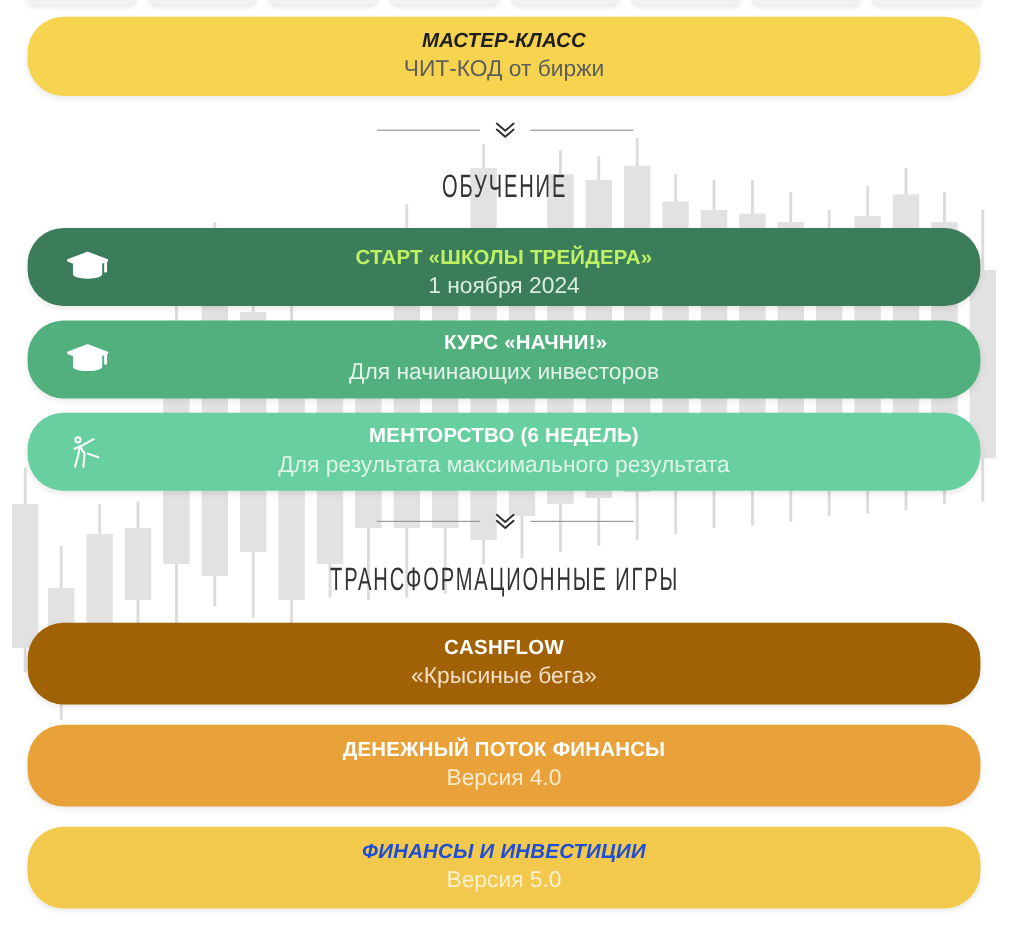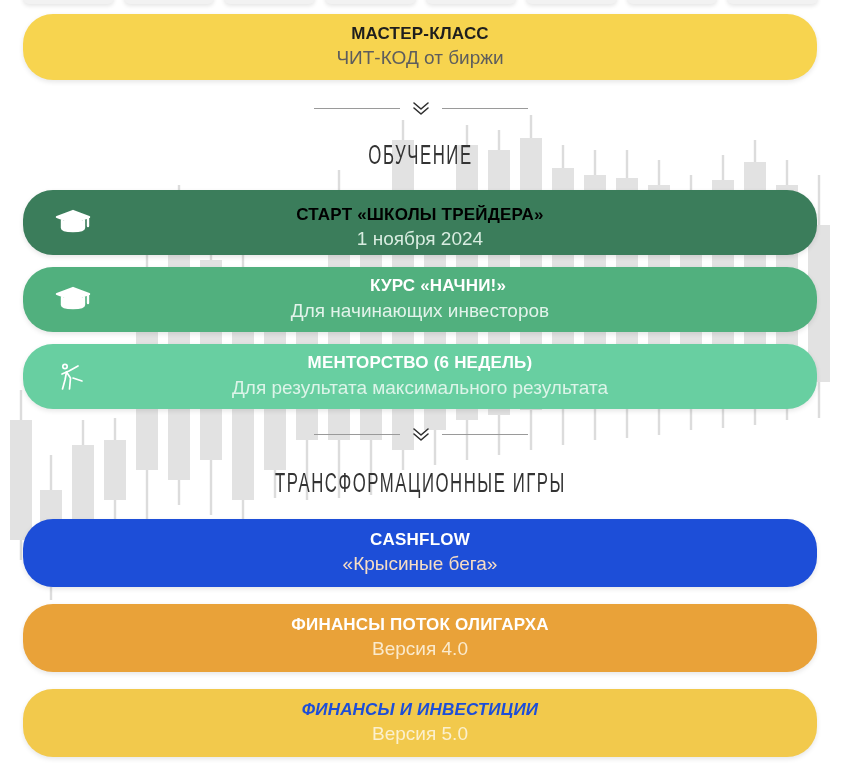--- a/index.html
+++ b/index.html
@@ -91,21 +91,21 @@
     justify-content: center;
   }
 
   
   #masterclass-card {
     position: absolute;
     top: 14px;
     left: 23px;
     height: 66px;
   }
-  #masterclass-card .title { color: #1e1e1e; }
+  #masterclass-card .title { color: #1e1e1e; font-style: italic; }
   #masterclass-card .subtitle { color: #5d5d5d; }
 
   
   .divider {
     position: absolute;
     left: 0;
     width: 841px;
     height: 20px;
     display: flex;
     align-items: center;
@@ -139,41 +139,41 @@
     transform: scaleX(0.62);
     white-space: nowrap;
     z-index: 2;
   }
 
   
   #start-school-card {
     position: absolute; top: 190px; left: 23px; height: 65px;
     background: #3b7d5b;
   }
-  #start-school-card .title { color: #000000; margin-top: 11px; }
+  #start-school-card .title { color: #bef264; margin-top: 11px; }
   #start-school-card .subtitle { color: #d8ece0; }
 
   #course-start-card {
     position: absolute; top: 267px; left: 23px; height: 65px;
     background: #51b07e;
   }
   #course-start-card .title { color: #ffffff; margin-left: 36px; }
   #course-start-card .subtitle { color: #e2f3ea; }
 
   #mentorship-card {
     position: absolute; top: 344px; left: 23px; height: 65px;
     background: #68cfa1;
   }
   #mentorship-card .title { color: #ffffff; }
   #mentorship-card .subtitle { color: #ddf4e9; }
 
   
   #cashflow-card {
     position: absolute; top: 519px; left: 23px; height: 68px;
-    background: #1d4ed8;
+    background: #a16207;
   }
   #cashflow-card .title { color: #ffffff; }
   #cashflow-card .subtitle { color: #f6ddc4; }
 
   #oligarch-card {
     position: absolute; top: 604px; left: 23px; height: 68px;
     background: #e9a239;
   }
   #oligarch-card .title { color: #ffffff; }
   #oligarch-card .subtitle { color: #faeacd; }
@@ -324,21 +324,21 @@
   </div>
 
   <div class="section-heading" style="top:468px">ТРАНСФОРМАЦИОННЫЕ ИГРЫ</div>
 
   <div class="card" id="cashflow-card">
     <span class="title">CASHFLOW</span>
     <span class="subtitle">«Крысиные бега»</span>
   </div>
 
   <div class="card" id="oligarch-card">
-    <span class="title">ФИНАНСЫ ПОТОК ОЛИГАРХА</span>
+    <span class="title">ДЕНЕЖНЫЙ ПОТОК ФИНАНСЫ</span>
     <span class="subtitle">Версия 4.0</span>
   </div>
 
   <div class="card" id="finance-card">
     <span class="title">ФИНАНСЫ И ИНВЕСТИЦИИ</span>
     <span class="subtitle">Версия 5.0</span>
   </div>
 
 </div>
 

